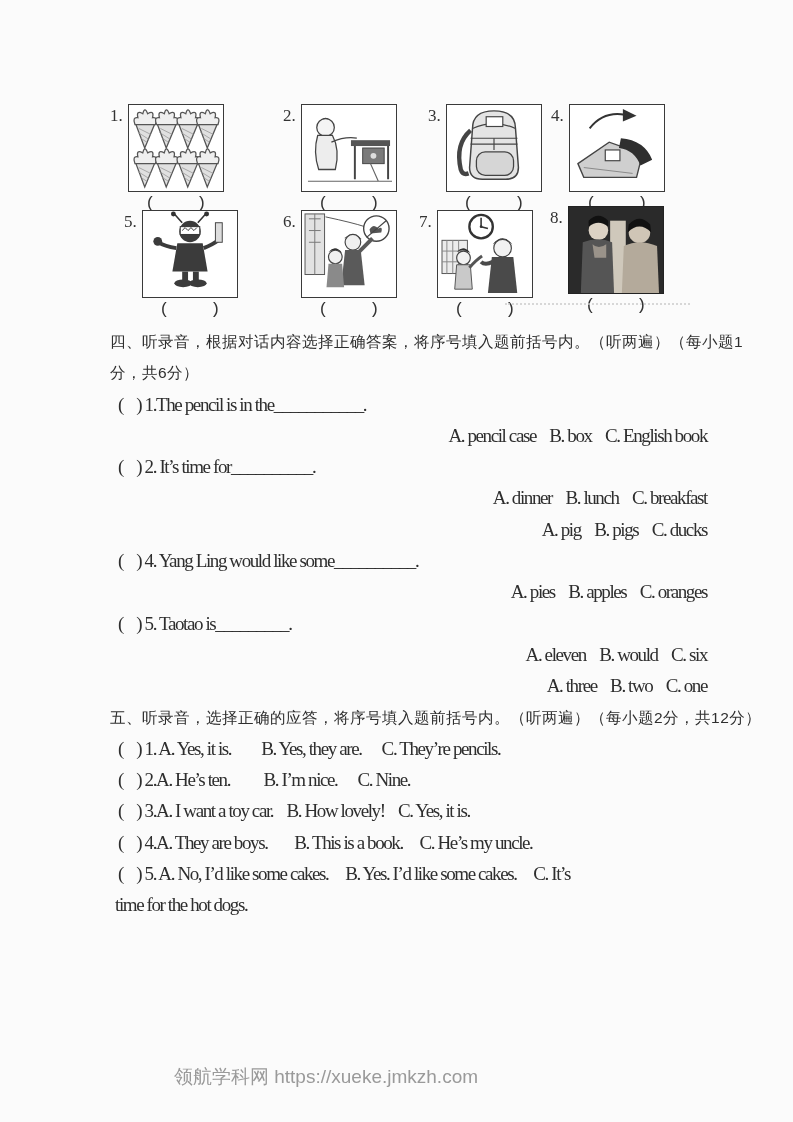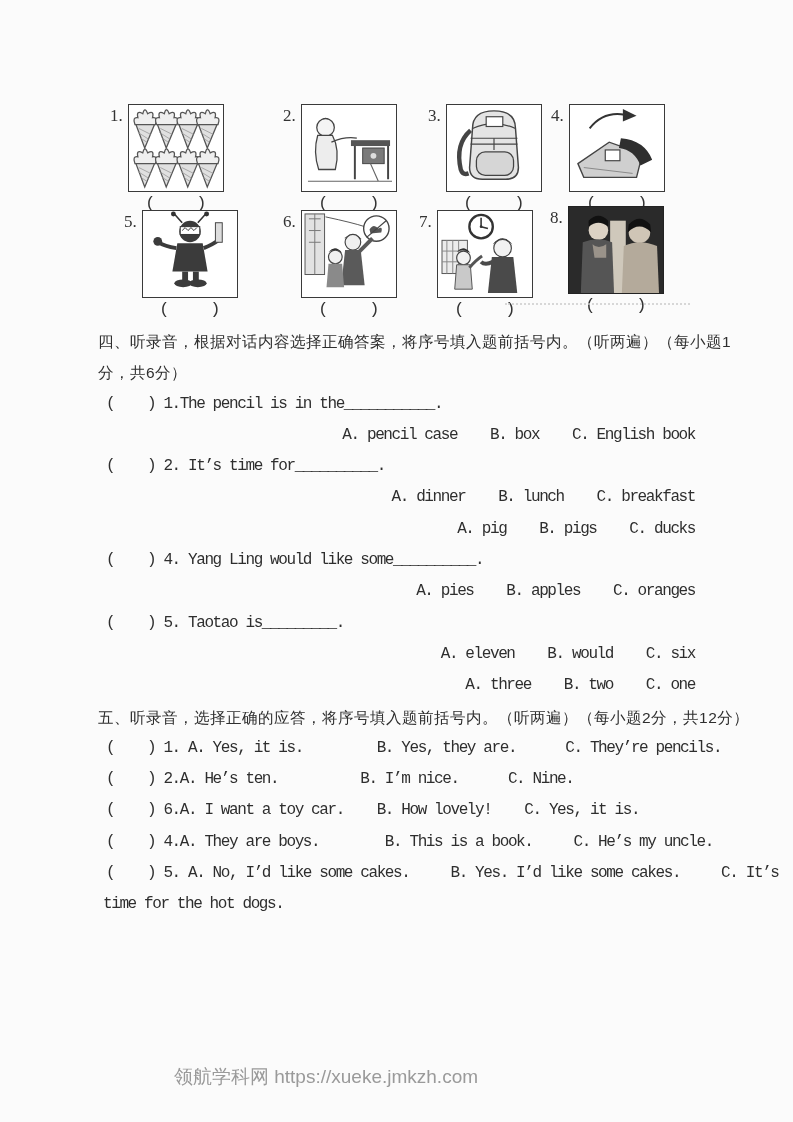--- a/index.html
+++ b/index.html
@@ -20,25 +20,25 @@
   .pic-col { display:flex; flex-direction:column; align-items:center; }
   .pic-box {
     width:96px; height:88px; border:1.5px solid #3a3a3a; background:#fff;
     overflow:hidden; display:block;
   }
   .pic-box.noborder { border:1.5px solid #222; background:#2a2a2a; }
   .pic-box svg { display:block; width:100%; height:100%; }
   .pic-paren { font-size:17px; margin-top:2px; white-space:pre; color:#333; }
 
   
-  .text-block { position:absolute; left:95px; top:326px; width:600px; }
+  .text-block { position:absolute; left:107px; top:326px; width:600px; }
   .ln { white-space:pre; line-height:31.3px; height:31.3px; }
   .cn { font-size:15.5px; padding-left:3px;
         font-family:"Liberation Sans","DejaVu Sans",sans-serif; letter-spacing:0.5px; }
-  .en { font-size:16px; letter-spacing:-1.4px; }
+  .en { font-size:19px; letter-spacing:-1.4px;font-family:Liberation Serif, serif; }
   .ln-q { padding-left:11px; }
   .ln-a { padding-left:0;text-align:right; }
   .ln-cont { padding-left:8px; }
 
   .scan-artifact {
     position:absolute; left:505px; top:303px; width:185px; height:6px;
     border-top:2px dotted #c9c9c9; opacity:.7;
   }
 
   .footer {
@@ -242,21 +242,21 @@
     <div class="ln en ln-q">(    ) 4. Yang Ling would like some__________.</div>
     <div class="ln en ln-a">A. pies    B. apples    C. oranges</div>
     <div class="ln en ln-q">(    ) 5. Taotao is_________.</div>
     <div class="ln en ln-a">A. eleven    B. would    C. six</div>
     <div class="ln en ln-a">A. three    B. two    C. one</div>
 
     <div class="ln cn">五、听录音，选择正确的应答，将序号填入题前括号内。（听两遍）（每小题2分，共12分）</div>
 
     <div class="ln en ln-q">(    ) 1. A. Yes, it is.         B. Yes, they are.      C. They’re pencils.</div>
     <div class="ln en ln-q">(    ) 2.A. He’s ten.          B. I’m nice.      C. Nine.</div>
-    <div class="ln en ln-q">(    ) 6.A. I want a toy car.    B. How lovely!    C. Yes, it is.</div>
+    <div class="ln en ln-q">(    ) 3.A. I want a toy car.    B. How lovely!    C. Yes, it is.</div>
     <div class="ln en ln-q">(    ) 4.A. They are boys.        B. This is a book.     C. He’s my uncle.</div>
     <div class="ln en ln-q">(    ) 5. A. No, I’d like some cakes.     B. Yes. I’d like some cakes.     C. It’s</div>
     <div class="ln en ln-cont">time for the hot dogs.</div>
   </div>
 
   <div class="footer">领航学科网 https://xueke.jmkzh.com</div>
 
 </div>
 
 </body></html>

